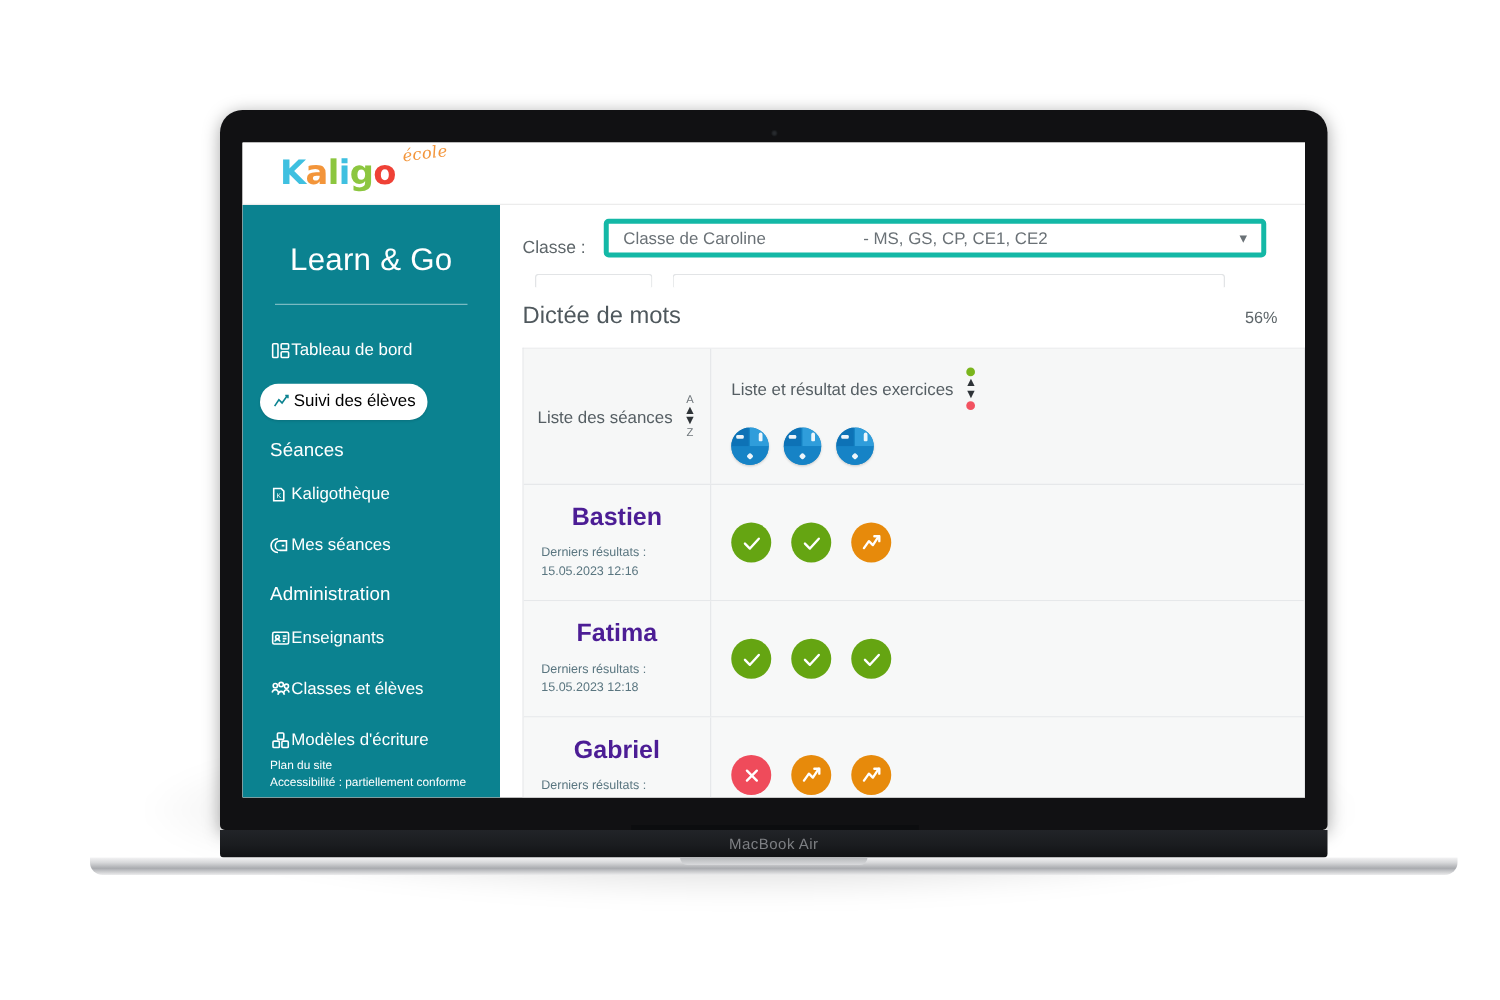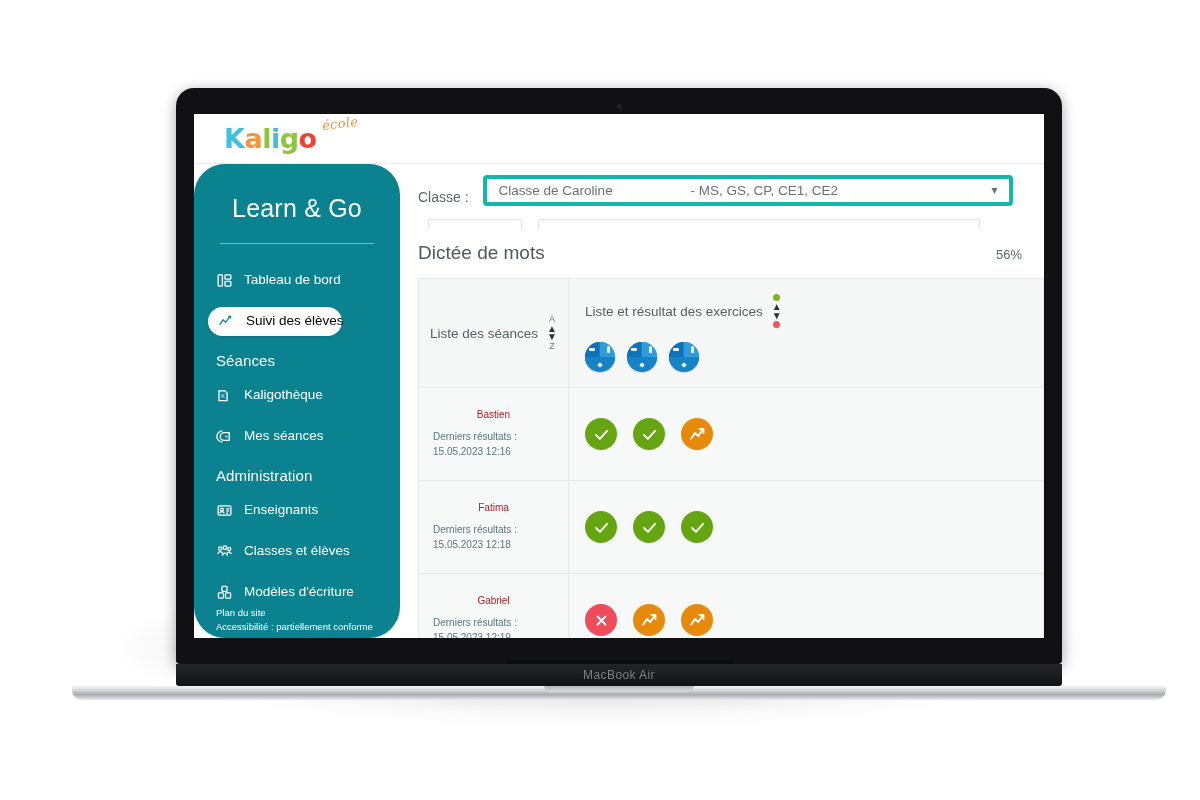--- a/index.html
+++ b/index.html
@@ -175,21 +175,20 @@
   
   .sidebar {
     width: 206px;
     flex: 0 0 206px;
     background: #0b8290;
     color: #ffffff;
     padding: 18px 0 0 0;
     box-sizing: border-box;
     position: relative;
     overflow: hidden;
-    border-radius: 31px;
   }
 
   .brand-title {
     text-align: center;
     font-size: 25px;
     font-weight: 400;
     letter-spacing: 0.2px;
     color: #ffffff;
     padding: 12px 0 20px 0;
     font-family: "Liberation Sans", sans-serif;
@@ -197,21 +196,20 @@
 
   .divider {
     height: 1px;
     background: rgba(255,255,255,0.45);
     margin: 0 26px 22px 26px;
   }
 
   .nav-item {
     display: flex;
     align-items: center;
-    gap: 11px;
     padding: 6px 14px 6px 22px;
     font-size: 13.5px;
     color: #ffffff;
     margin: 0 0 12px 0;
     line-height: 1.1;
     cursor: pointer;
   }
   .nav-item .label { white-space: nowrap; }
   .nav-item.active {
     background: #ffffff;
@@ -467,25 +465,25 @@
     align-items: center;
     justify-content: center;
     cursor: pointer;
   }
   .res-icon.ok { background: #65a512; }
   .res-icon.fail { background: #ef4b5b; }
   .res-icon.progress { background: #e78a0b; }
   .res-icon svg { width: 19px; height: 19px; stroke: #ffffff; stroke-width: 2.4; fill: none; stroke-linecap: round; stroke-linejoin: round; }
 
   .stu-name {
-    font-size: 10px;
-    color: #b91c1c;
+    font-size: 20px;
+    color: #4c1d95;
     text-align: center;
     margin-bottom: 9px;
-    font-weight: 400;
+    font-weight: 700;
   }
   .stu-meta {
     font-size: 10px;
     color: #5a7680;
     line-height: 1.5;
   }
   .stu-block { width: 100%; }
   .stu-meta-wrap { padding-left: 4px; }
 </style>
 </head>

